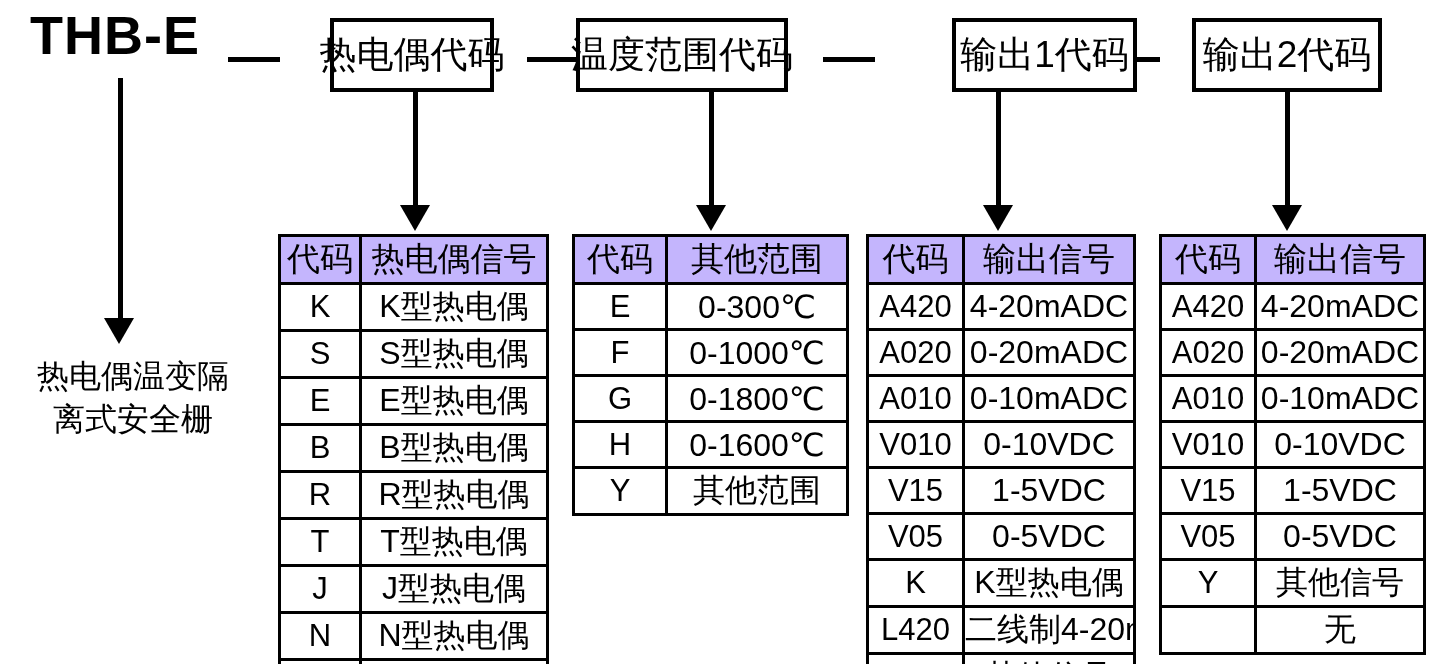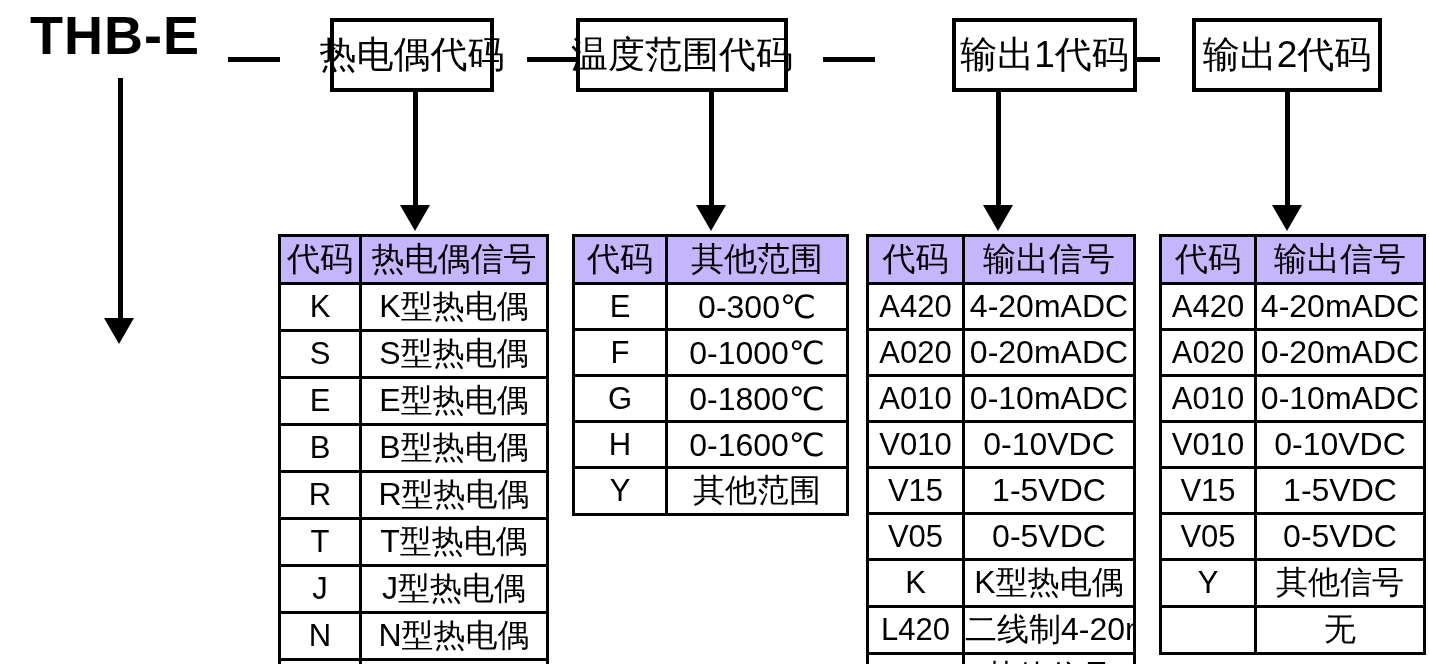--- a/index.html
+++ b/index.html
@@ -124,20 +124,24 @@
 
   <div class="vline" style="left:709px;top:92px;height:118px;"></div>
   <div class="arrowhead" style="left:696px;top:205px;"></div>
 
   <div class="vline" style="left:996px;top:92px;height:118px;"></div>
   <div class="arrowhead" style="left:983px;top:205px;"></div>
 
   <div class="vline" style="left:1285px;top:92px;height:118px;"></div>
   <div class="arrowhead" style="left:1272px;top:205px;"></div>
 
+  <div class="product-desc">
+    <div>热电偶温变隔</div>
+    <div>离式安全栅</div>
+  </div>
 
   <table class="codetable t1">
     <thead>
       <tr>
         <th class="c-code">代码</th>
         <th>热电偶信号</th>
       </tr>
     </thead>
     <tbody>
         <tr>

